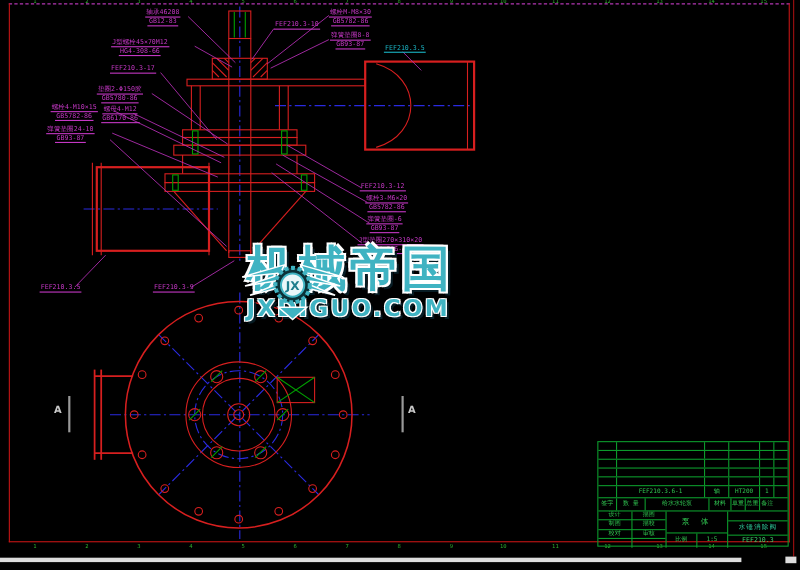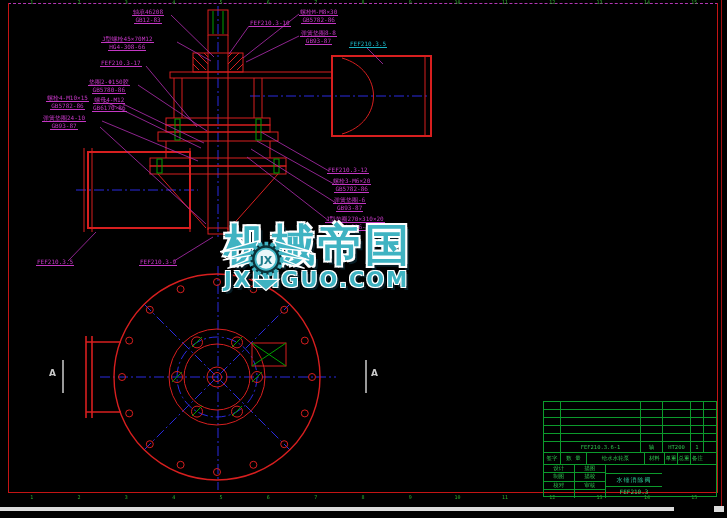--- a/index.html
+++ b/index.html
@@ -355,20 +355,27 @@
           </div>
         <div class="r">
             <div class="c">校对</div>
             <div class="c">审核</div>
           </div>
         <div class="r" style="border-bottom:none">
             <div class="c"></div>
             <div class="c"></div>
           </div>
       </div>
+      <div class="mid">
+        <div class="mid-big">泵 体</div>
+        <div class="r" style="border-bottom:none">
+          <div class="c">比例</div>
+          <div class="c">1:5</div>
+        </div>
+      </div>
       <div class="rightcol">
         <div class="rc-top"></div>
         <div class="rc-name">水锤消除阀</div>
         <div class="rc-no">FEF210.3</div>
       </div>
     </div>
   </div>
 
   <div class="bottom-bar"></div>
   <div class="bottom-nub"></div>

